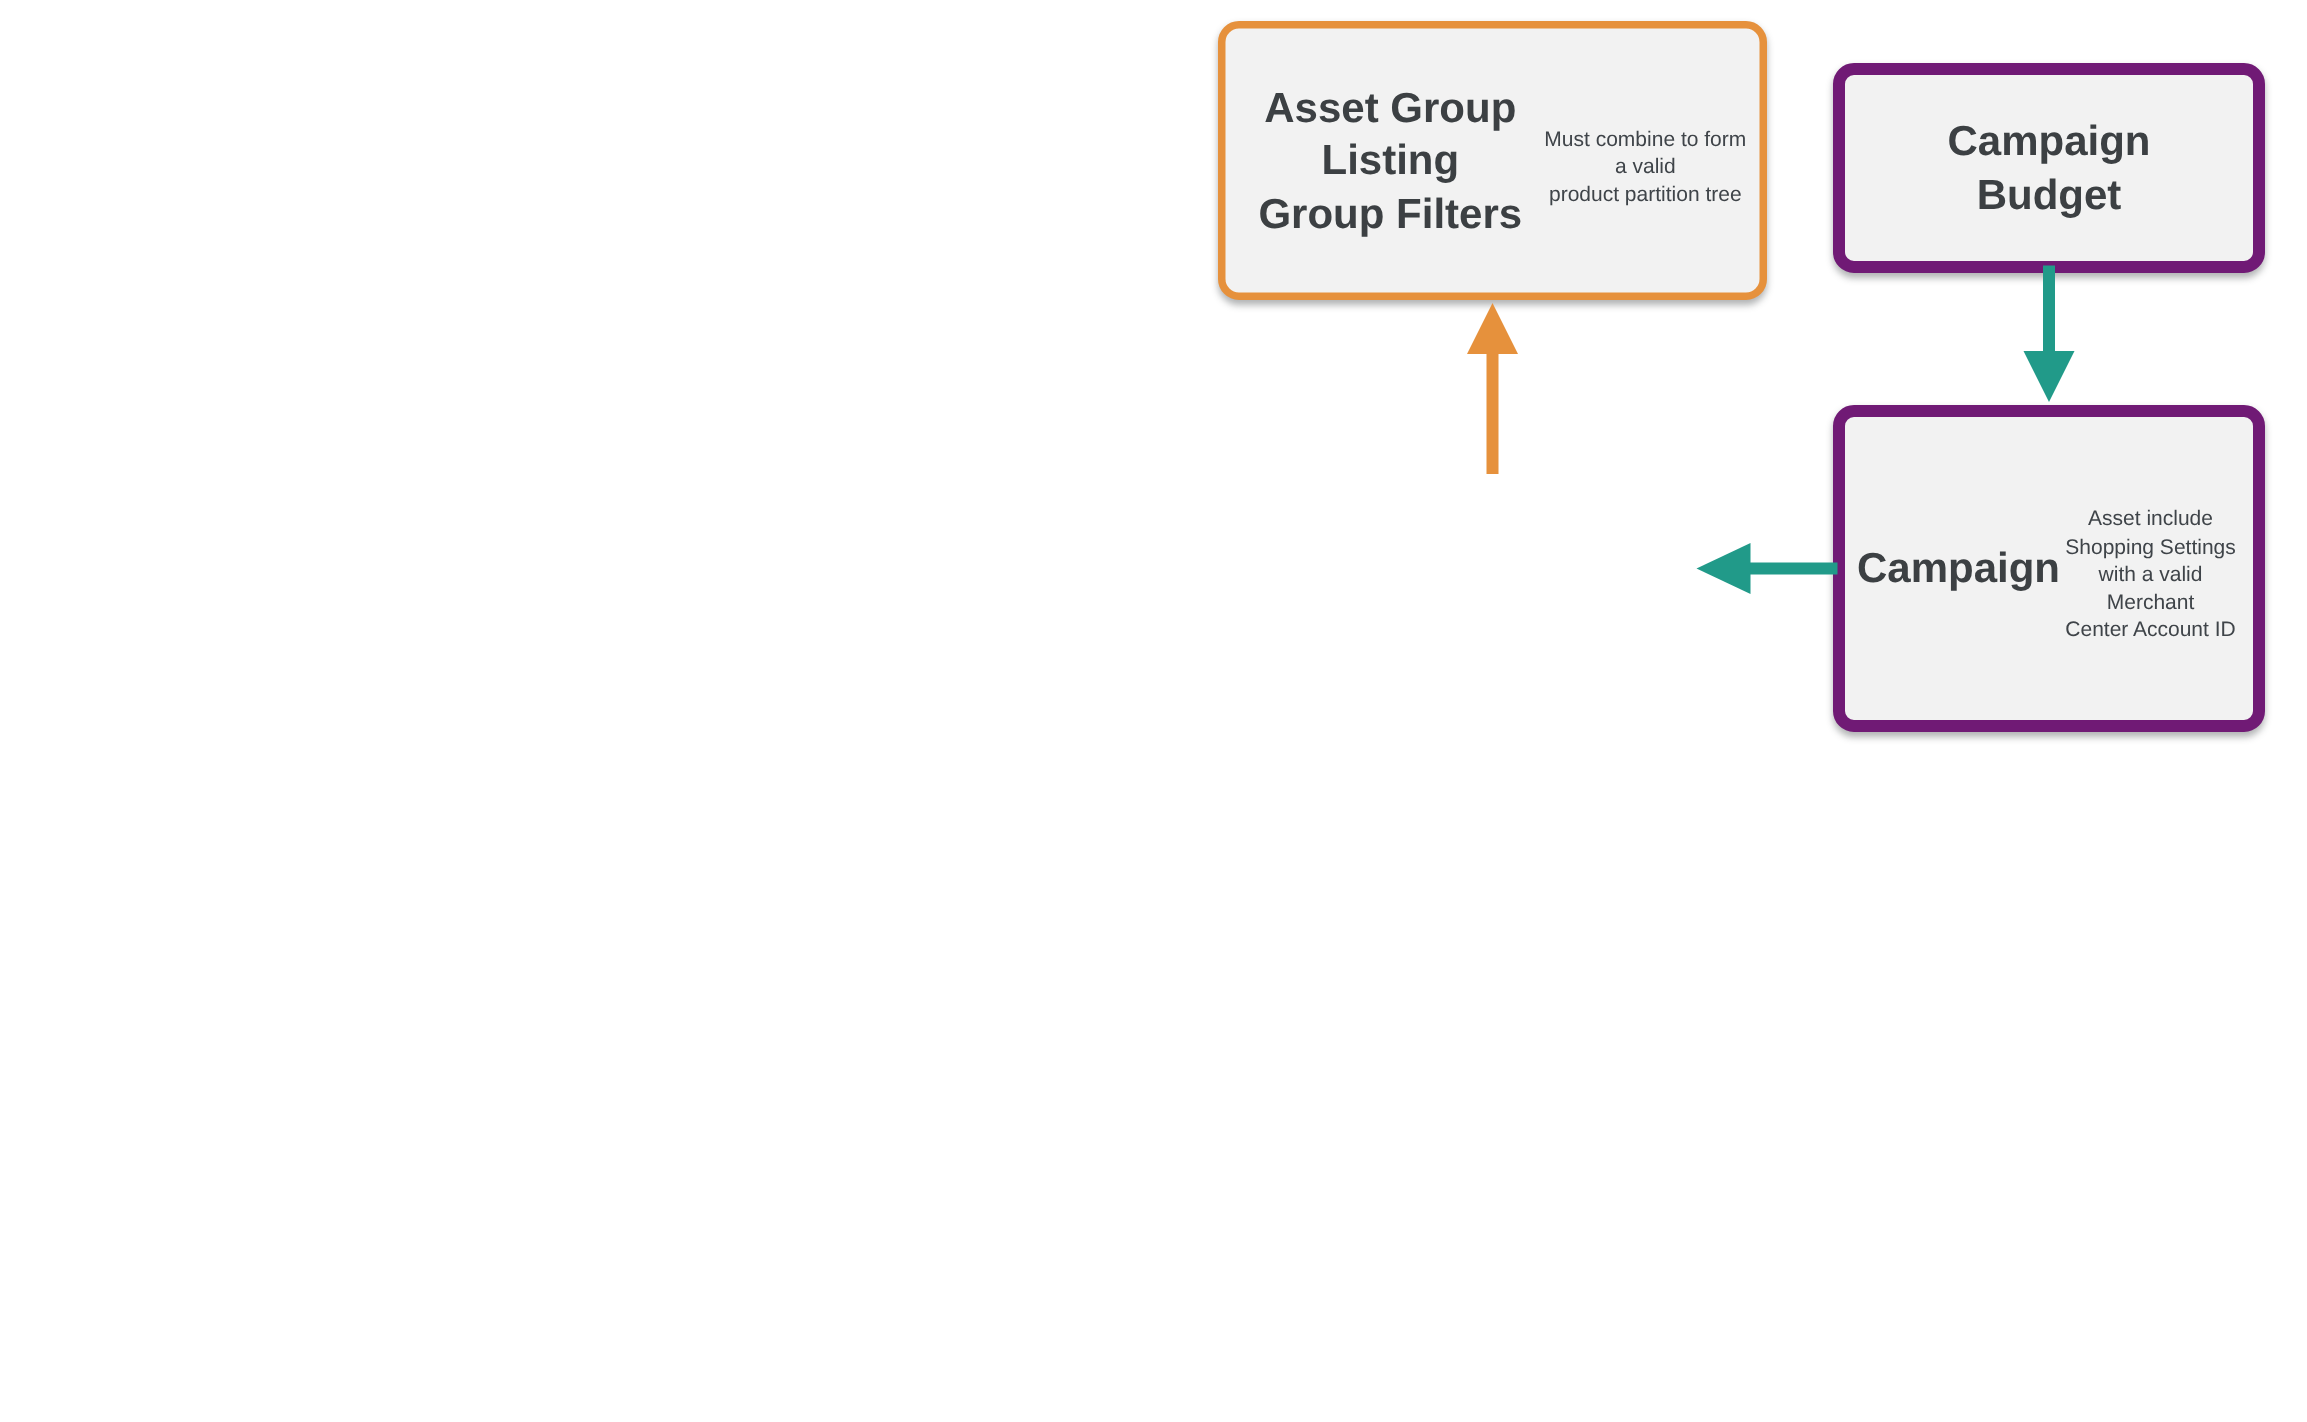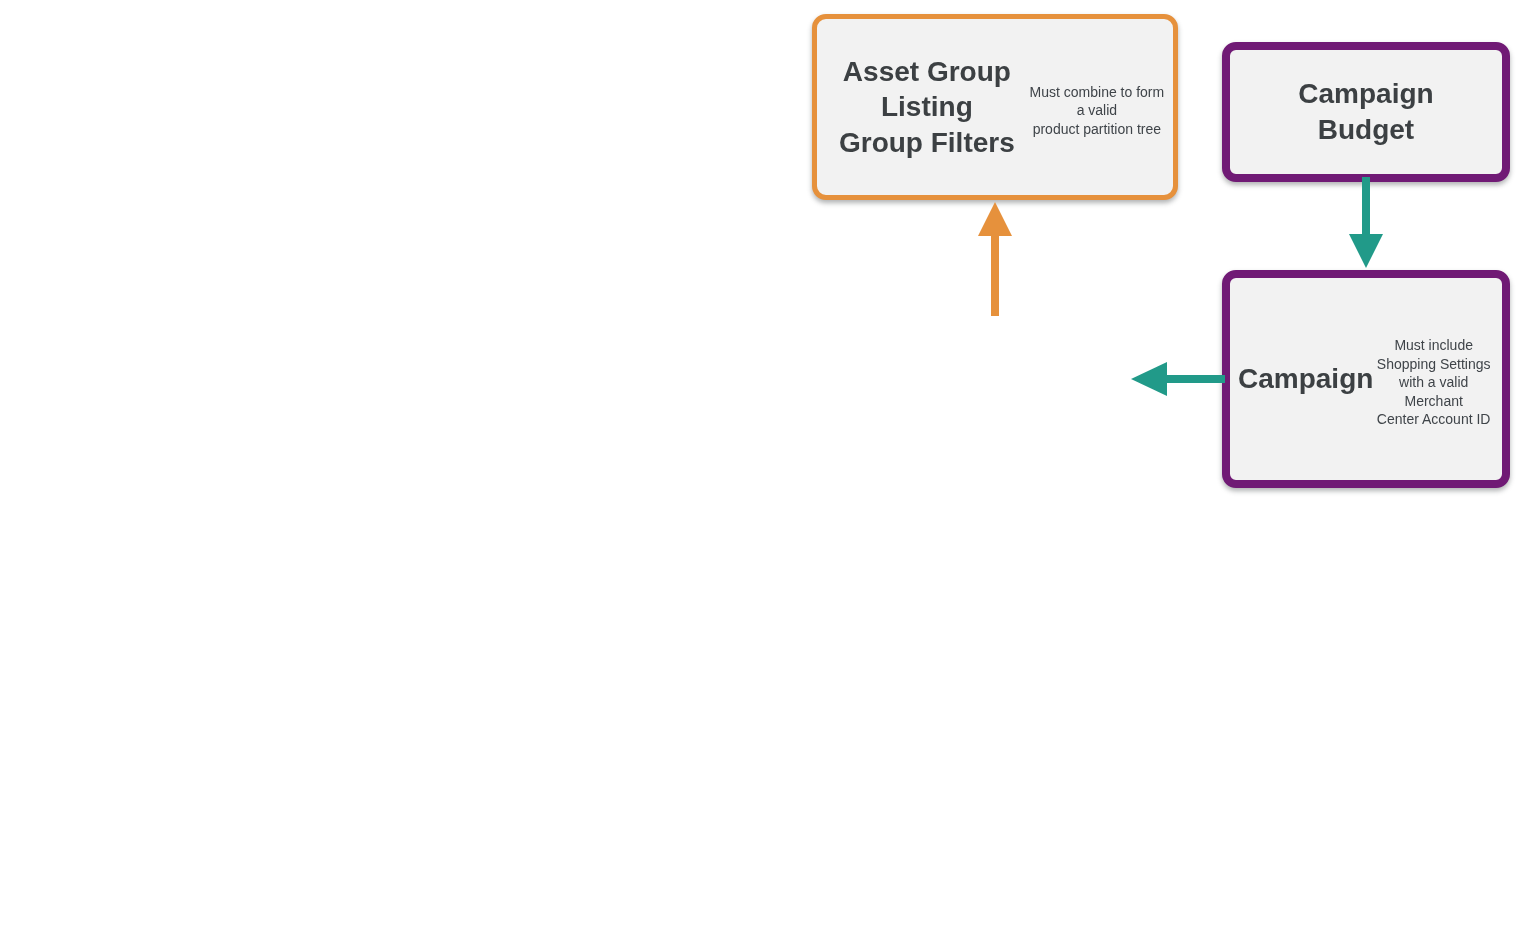--- a/index.html
+++ b/index.html
@@ -97,21 +97,21 @@
 product partition tree</div>
   </div>
 
   <div class="node teal" id="node-campaign-budget">
     <div class="node-title">Campaign
 Budget</div>
   </div>
 
   <div class="node teal" id="node-campaign">
     <div class="node-title">Campaign</div>
-    <div class="node-subtitle">Must include
+    <div class="node-subtitle">Asset include
 Shopping Settings
 with a valid Merchant
 Center Account ID</div>
   </div>
 
 
   <div class="edge-line c-orange" id="edge-ag-line"></div>
   <div class="edge-head" id="edge-ag-head"></div>
 
   <div class="edge-line c-teal" id="edge-cb-line"></div>

